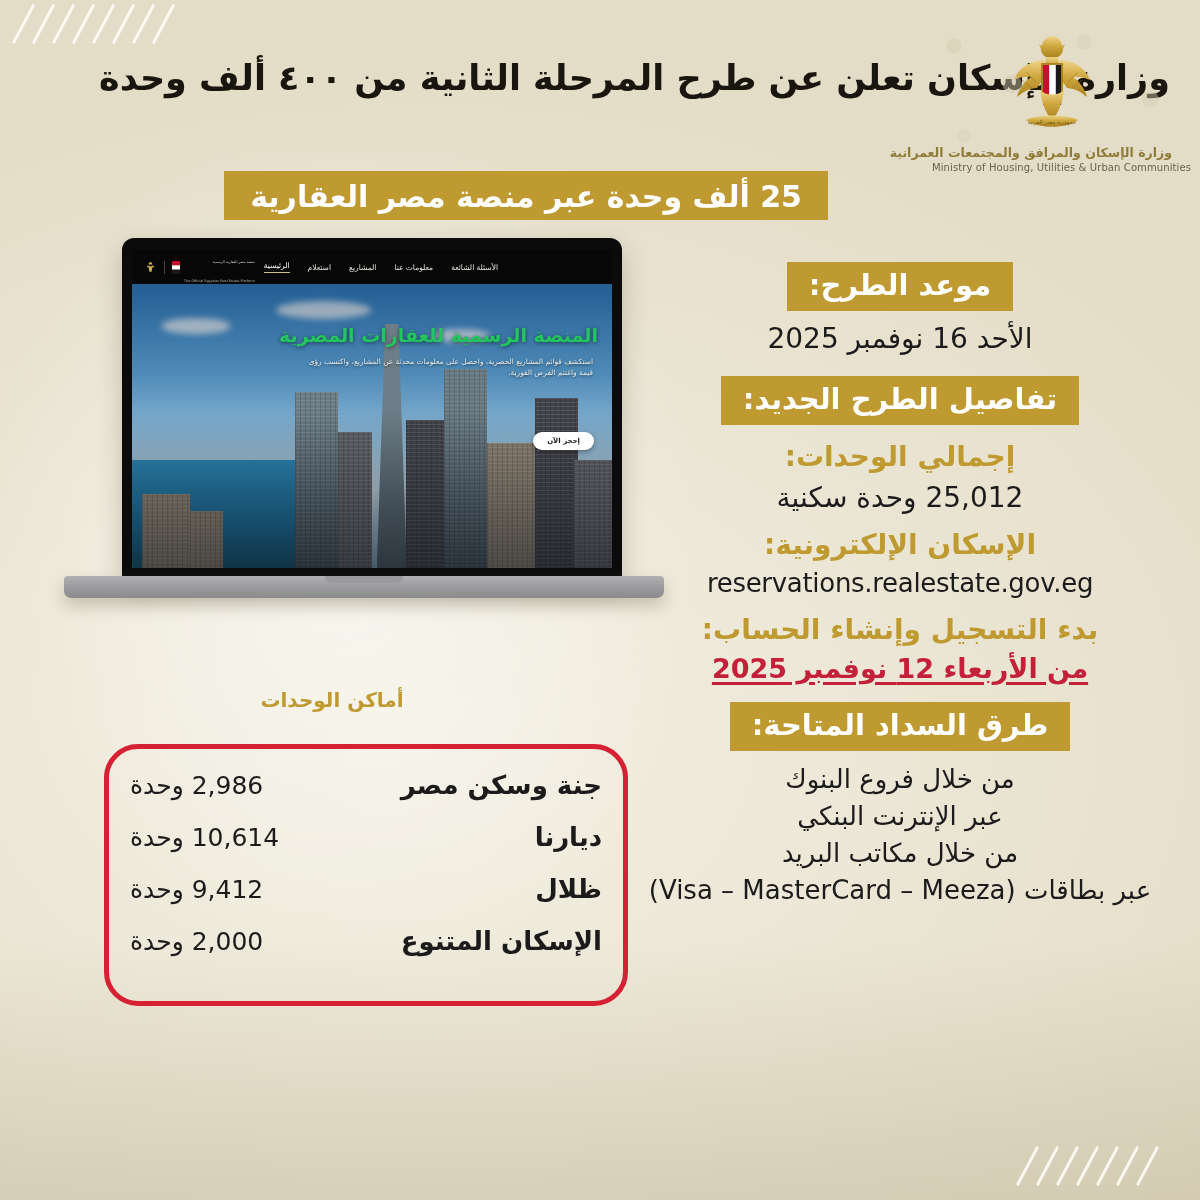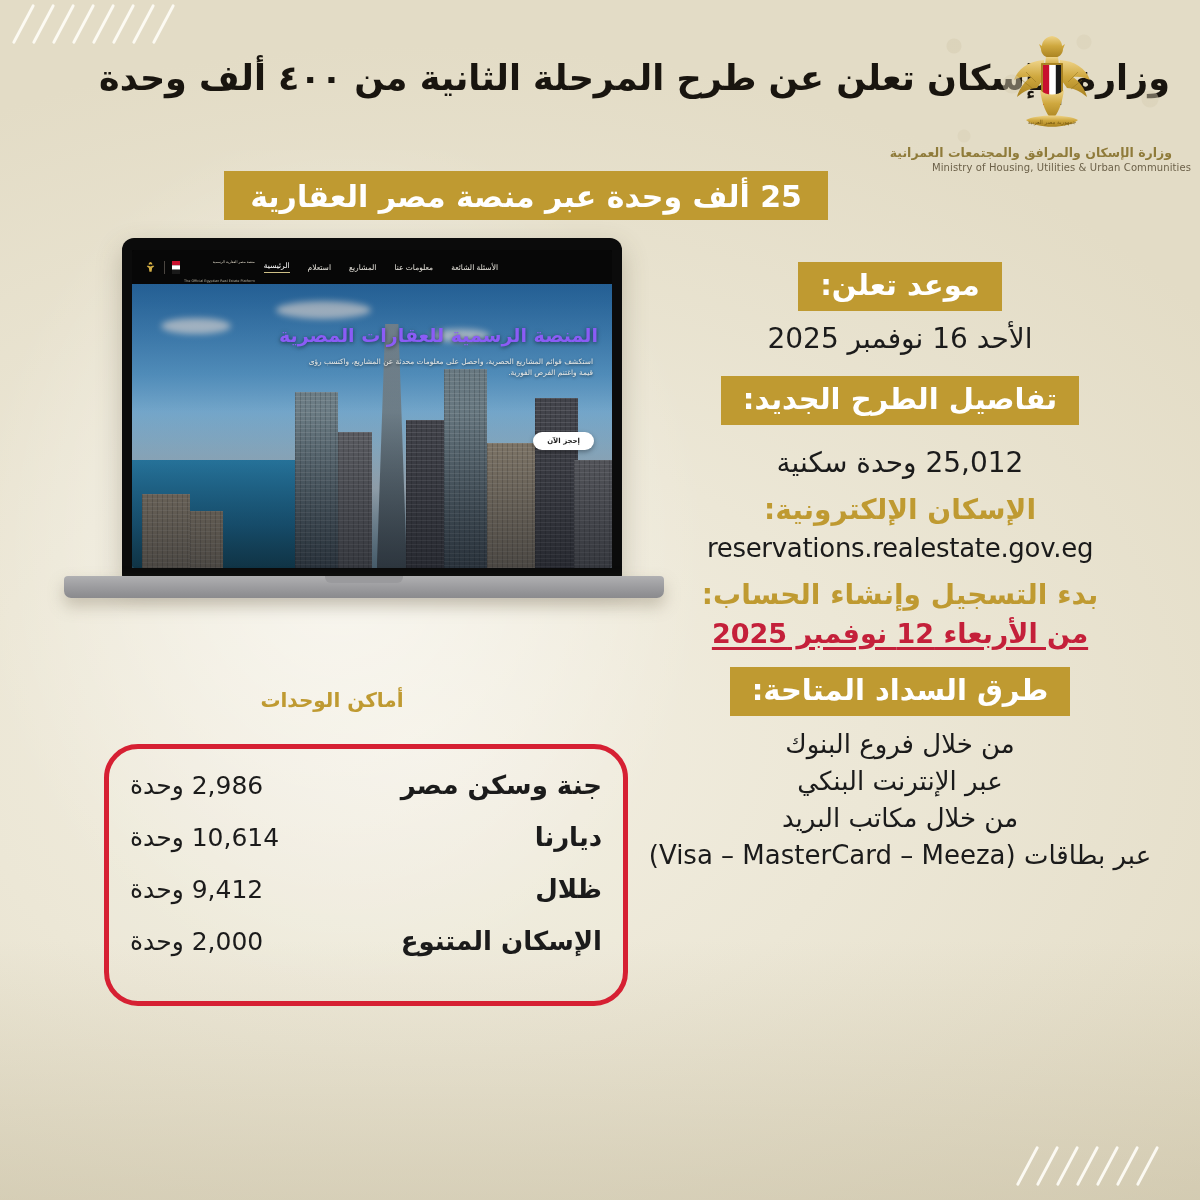--- a/index.html
+++ b/index.html
@@ -126,21 +126,21 @@
     background-image:
       repeating-linear-gradient(to bottom, rgba(255,255,255,.13) 0 1px, transparent 1px 4px),
       repeating-linear-gradient(to right, rgba(0,0,0,.16) 0 1px, transparent 1px 5px);
   }
   .tower-spire { position:absolute; bottom:0; width:30px;
      background:linear-gradient(to bottom,#8ea0aa,#57666f);
      clip-path:polygon(28% 0,72% 0,100% 100%,0 100%); }
   .hero-overlay { position:absolute; inset:0; background:linear-gradient(to bottom, rgba(10,20,35,.30), rgba(10,20,35,.12) 45%, rgba(10,14,22,.55)); }
 
   .hero-txt { position:absolute; right:14px; top:40px; width:86%; text-align:right; direction:rtl; }
-  .hero-h1 { font-size:19px; font-weight:bold; color:#8b5cf6; line-height:1.2; white-space:nowrap;
+  .hero-h1 { font-size:19px; font-weight:bold; color:#22c55e; line-height:1.2; white-space:nowrap;
              text-shadow:0 1px 4px rgba(0,0,0,.55); }
   .hero-sub { font-size:7.4px; color:#e9e9e6; line-height:1.55; margin-top:9px; max-width:300px;
               margin-right:5px; text-shadow:0 1px 3px rgba(0,0,0,.6); }
   .hero-btn {
     position:absolute; right:18px; top:148px;
     background:#ffffff; color:#1a1a1a; font-size:7px; font-weight:bold;
     padding:5px 14px; border-radius:12px; white-space:nowrap;
     box-shadow:0 2px 5px rgba(0,0,0,.35);
   }
 
@@ -344,31 +344,32 @@
     </div>
     <div class="unit-row">
       <span class="unit-name">الإسكان المتنوع</span>
       <span class="unit-count"><span>2,000</span> <span>وحدة</span></span>
     </div>
   </div>
 
   <div id="right-col">
 
     <div class="band-wrap">
-      <span class="gold-band">موعد تعلن:</span>
+      <span class="gold-band">موعد الطرح:</span>
     </div>
     <div class="sp10"></div>
     <div class="plain">الأحد 16 نوفمبر 2025</div>
 
     <div class="sp18"></div>
     <div class="band-wrap">
       <span class="gold-band">تفاصيل الطرح الجديد:</span>
     </div>
 
     <div class="sp14"></div>
+    <div class="gold-label">إجمالي الوحدات:</div>
     <div class="sp6"></div>
     <div class="plain">25,012 وحدة سكنية</div>
 
     <div class="sp10"></div>
     <div class="gold-label">الإسكان الإلكترونية:</div>
     <div class="sp6"></div>
     <div class="url">reservations.realestate.gov.eg</div>
 
     <div class="sp14"></div>
     <div class="gold-label">بدء التسجيل وإنشاء الحساب:</div>

